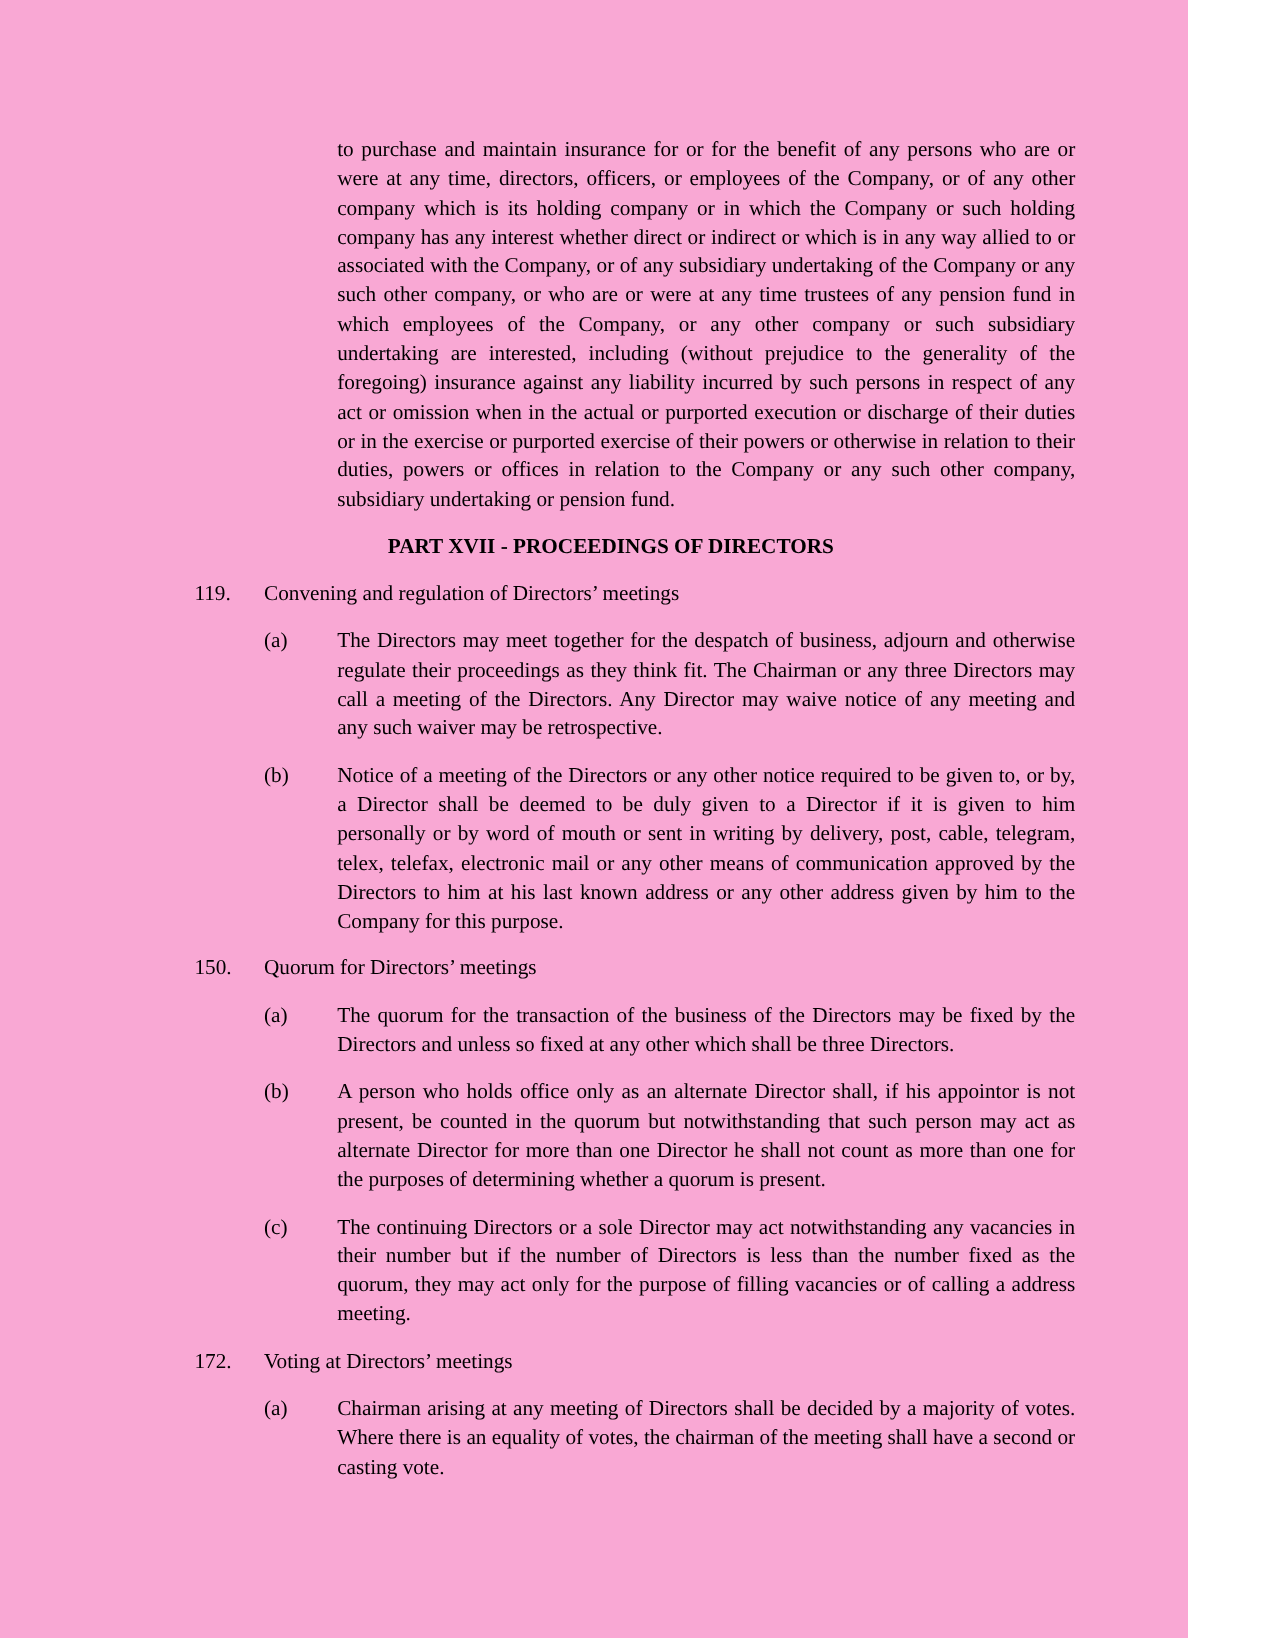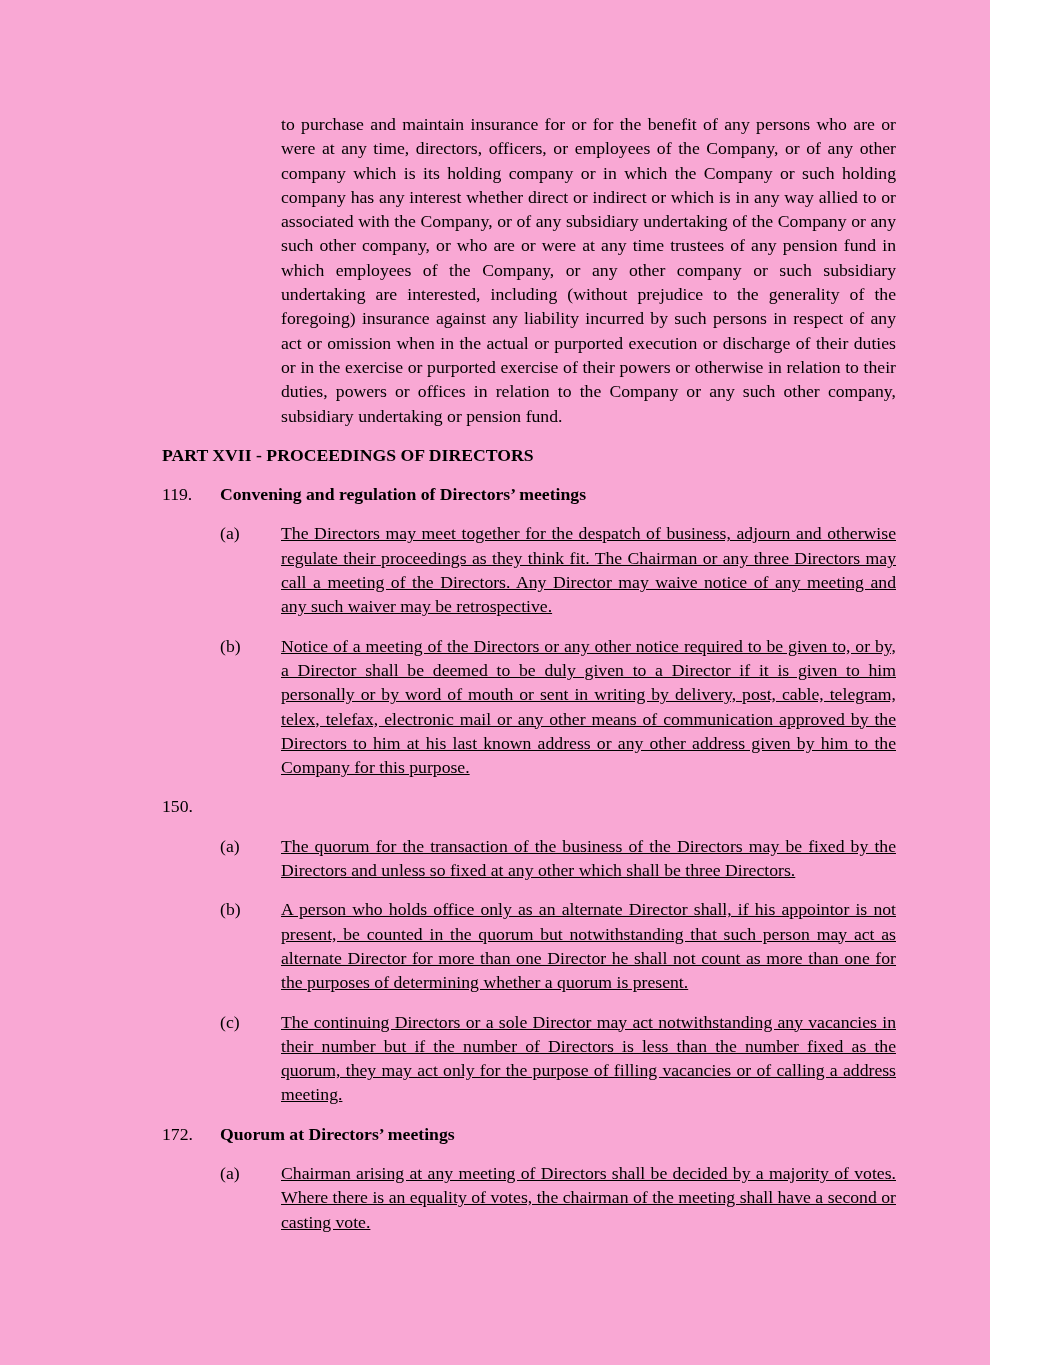--- a/index.html
+++ b/index.html
@@ -27,49 +27,49 @@
   .block {
     margin: 0 0 15px 0;
   }
   .intro-para {
     margin-left: 119px;
     width: 615px;
     text-align: justify;
   }
   .part-heading {
     width: 694px;
+    text-align: center;
     font-weight: bold;
   }
   .section-row {
     display: flex;
   }
   .section-number {
     width: 58px;
     flex: none;
     font-family: Liberation Serif, serif;
   }
   .section-title {
-    font-weight: bold;
+    font-weight: normal;
   }
   .item-row {
     display: flex;
   }
   .item-spacer {
     width: 58px;
     flex: none;
   }
   .item-label {
     width: 61px;
     flex: none;
   }
   .item-text {
     width: 615px;
     flex: none;
     text-align: justify;
-    text-decoration: underline;
   }
 </style>
 </head>
 <body>
 
 <div class="page">
   <div class="content">
 
     <p class="block intro-para">to purchase and maintain insurance for or for the benefit of any persons who are or were at any time, directors, officers, or employees of the Company, or of any other company which is its holding company or in which the Company or such holding company has any interest whether direct or indirect or which is in any way allied to or associated with the Company, or of any subsidiary undertaking of the Company or any such other company, or who are or were at any time trustees of any pension fund in which employees of the Company, or any other company or such subsidiary undertaking are interested, including (without prejudice to the generality of the foregoing) insurance against any liability incurred by such persons in respect of any act or omission when in the actual or purported execution or discharge of their duties or in the exercise or purported exercise of their powers or otherwise in relation to their duties, powers or offices in relation to the Company or any such other company, subsidiary undertaking or pension fund.</p>
 
@@ -87,20 +87,21 @@
     </div>
 
     <div class="block item-row">
       <span class="item-spacer"></span>
       <span class="item-label">(b)</span>
       <span class="item-text">Notice of a meeting of the Directors or any other notice required to be given to, or by, a Director shall be deemed to be duly given to a Director if it is given to him personally or by word of mouth or sent in writing by delivery, post, cable, telegram, telex, telefax, electronic mail or any other means of communication approved by the Directors to him at his last known address or any other address given by him to the Company for this purpose.</span>
     </div>
 
     <div class="block section-row">
       <span class="section-number">150.</span>
+      <span class="section-title">Quorum for Directors’ meetings</span>
     </div>
 
     <div class="block item-row">
       <span class="item-spacer"></span>
       <span class="item-label">(a)</span>
       <span class="item-text">The quorum for the transaction of the business of the Directors may be fixed by the Directors and unless so fixed at any other which shall be three Directors.</span>
     </div>
 
     <div class="block item-row">
       <span class="item-spacer"></span>
@@ -109,21 +110,21 @@
     </div>
 
     <div class="block item-row">
       <span class="item-spacer"></span>
       <span class="item-label">(c)</span>
       <span class="item-text">The continuing Directors or a sole Director may act notwithstanding any vacancies in their number but if the number of Directors is less than the number fixed as the quorum, they may act only for the purpose of filling vacancies or of calling a address meeting.</span>
     </div>
 
     <div class="block section-row">
       <span class="section-number">172.</span>
-      <span class="section-title">Quorum at Directors’ meetings</span>
+      <span class="section-title">Voting at Directors’ meetings</span>
     </div>
 
     <div class="block item-row">
       <span class="item-spacer"></span>
       <span class="item-label">(a)</span>
       <span class="item-text">Chairman arising at any meeting of Directors shall be decided by a majority of votes.  Where there is an equality of votes, the chairman of the meeting shall have a second or casting vote.</span>
     </div>
 
   </div>
 </div>

